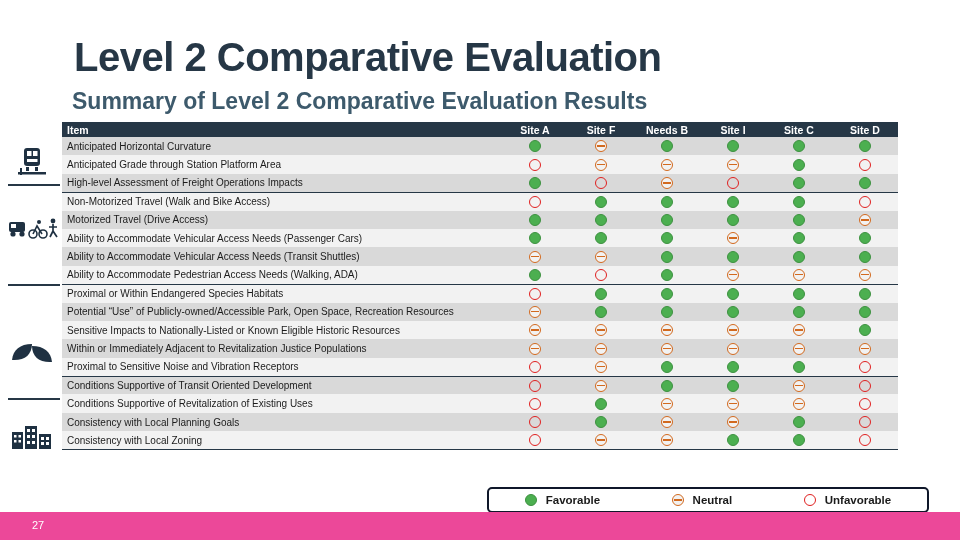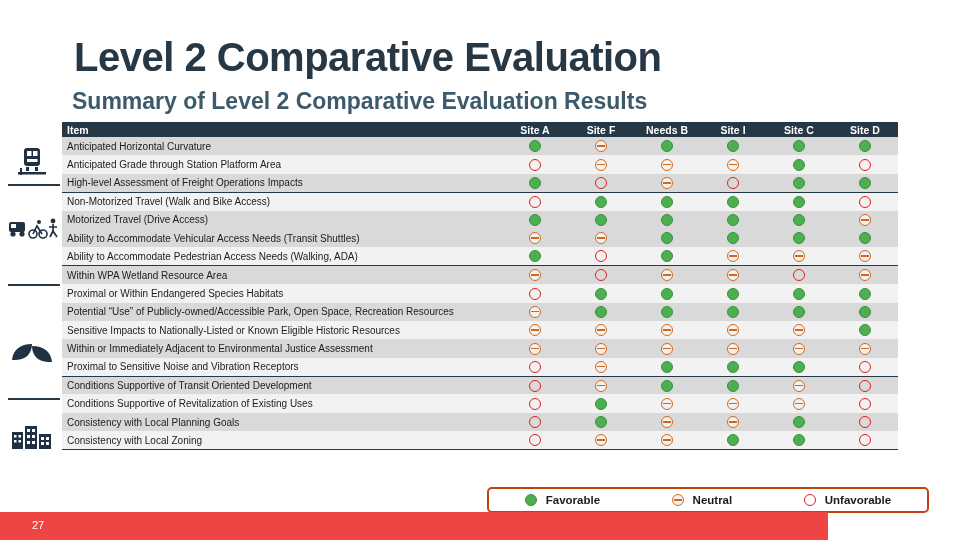--- a/index.html
+++ b/index.html
@@ -62,30 +62,30 @@
 
   
   .rail { position:absolute; left:0; top:122px; width:62px; height:370px; }
   .rail .icn { position:absolute; left:8px; width:48px; text-align:center; color:#1f3142; }
   .rail svg { display:block; margin:0 auto; }
   .rail-line { position:absolute; left:8px; width:52px; height:1.6px; background:#263746; }
 
   
   .legend {
     position:absolute; left:487px; top:487px; width:442px; height:26px;
-    border:2px solid #c2410c; border-radius:5px; background:#ffffff;
+    border:2px solid #0f172a; border-radius:5px; background:#ffffff;
     display:flex; align-items:center; justify-content:space-around;
     font-size:11.5px; color:#1b1b1b;
   }
   .legend .li { display:flex; align-items:center; gap:9px; font-weight:bold; }
 
   
   .footer {
-    position:absolute; left:0; bottom:0; width:828px; height:28px;
-    background:#ef4444; color:#ffffff;
+    position:absolute; left:0; bottom:0; width:960px; height:28px;
+    background:#ec4899; color:#ffffff;
   }
   .footer .pg {
     position:absolute; left:32px; top:7px; font-size:11px;
   }
 </style>
 </head>
 <body>
 
 <div class="slide">
 
@@ -215,47 +215,47 @@
           </tr>
           <tr class="shade">
             <td>Motorized Travel (Drive Access)</td>
             <td class="mark"><span class="sym fav"></span></td>
             <td class="mark"><span class="sym fav"></span></td>
             <td class="mark"><span class="sym fav"></span></td>
             <td class="mark"><span class="sym fav"></span></td>
             <td class="mark"><span class="sym fav"></span></td>
             <td class="mark"><span class="sym neu"></span></td>
           </tr>
+          <tr class="plain">
+            <td>Ability to Accommodate Vehicular Access Needs (Passenger Cars)</td>
+            <td class="mark"><span class="sym fav"></span></td>
+            <td class="mark"><span class="sym fav"></span></td>
+            <td class="mark"><span class="sym fav"></span></td>
+            <td class="mark"><span class="sym neu"></span></td>
+            <td class="mark"><span class="sym fav"></span></td>
+            <td class="mark"><span class="sym fav"></span></td>
+          </tr>
           <tr class="shade">
             <td>Ability to Accommodate Vehicular Access Needs (Transit Shuttles)</td>
             <td class="mark"><span class="sym neu"></span></td>
             <td class="mark"><span class="sym neu"></span></td>
             <td class="mark"><span class="sym fav"></span></td>
             <td class="mark"><span class="sym fav"></span></td>
             <td class="mark"><span class="sym fav"></span></td>
             <td class="mark"><span class="sym fav"></span></td>
           </tr>
           <tr class="plain grp-end">
             <td>Ability to Accommodate Pedestrian Access Needs (Walking, ADA)</td>
             <td class="mark"><span class="sym fav"></span></td>
             <td class="mark"><span class="sym unf"></span></td>
             <td class="mark"><span class="sym fav"></span></td>
             <td class="mark"><span class="sym neu"></span></td>
             <td class="mark"><span class="sym neu"></span></td>
             <td class="mark"><span class="sym neu"></span></td>
           </tr>
-          <tr class="shade">
-            <td>Within WPA Wetland Resource Area</td>
-            <td class="mark"><span class="sym neu"></span></td>
-            <td class="mark"><span class="sym unf"></span></td>
-            <td class="mark"><span class="sym neu"></span></td>
-            <td class="mark"><span class="sym neu"></span></td>
-            <td class="mark"><span class="sym unf"></span></td>
-            <td class="mark"><span class="sym neu"></span></td>
-          </tr>
           <tr class="plain">
             <td>Proximal or Within Endangered Species Habitats</td>
             <td class="mark"><span class="sym unf"></span></td>
             <td class="mark"><span class="sym fav"></span></td>
             <td class="mark"><span class="sym fav"></span></td>
             <td class="mark"><span class="sym fav"></span></td>
             <td class="mark"><span class="sym fav"></span></td>
             <td class="mark"><span class="sym fav"></span></td>
           </tr>
           <tr class="shade">
@@ -270,21 +270,21 @@
           <tr class="plain">
             <td>Sensitive Impacts to Nationally-Listed or Known Eligible Historic Resources</td>
             <td class="mark"><span class="sym neu"></span></td>
             <td class="mark"><span class="sym neu"></span></td>
             <td class="mark"><span class="sym neu"></span></td>
             <td class="mark"><span class="sym neu"></span></td>
             <td class="mark"><span class="sym neu"></span></td>
             <td class="mark"><span class="sym fav"></span></td>
           </tr>
           <tr class="shade">
-            <td>Within or Immediately Adjacent to Environmental Justice Assessment</td>
+            <td>Within or Immediately Adjacent to Revitalization Justice Populations</td>
             <td class="mark"><span class="sym neu"></span></td>
             <td class="mark"><span class="sym neu"></span></td>
             <td class="mark"><span class="sym neu"></span></td>
             <td class="mark"><span class="sym neu"></span></td>
             <td class="mark"><span class="sym neu"></span></td>
             <td class="mark"><span class="sym neu"></span></td>
           </tr>
           <tr class="plain grp-end">
             <td>Proximal to Sensitive Noise and Vibration Receptors</td>
             <td class="mark"><span class="sym unf"></span></td>

